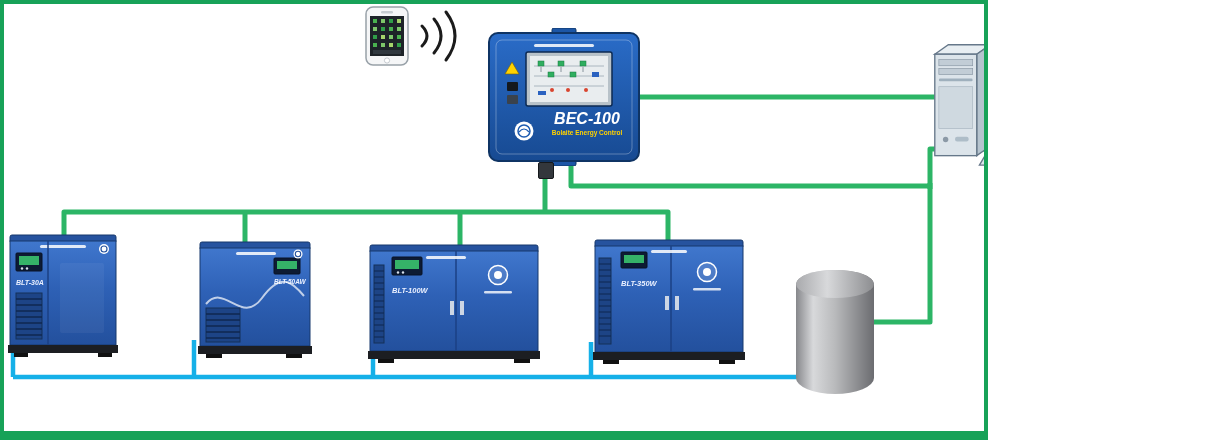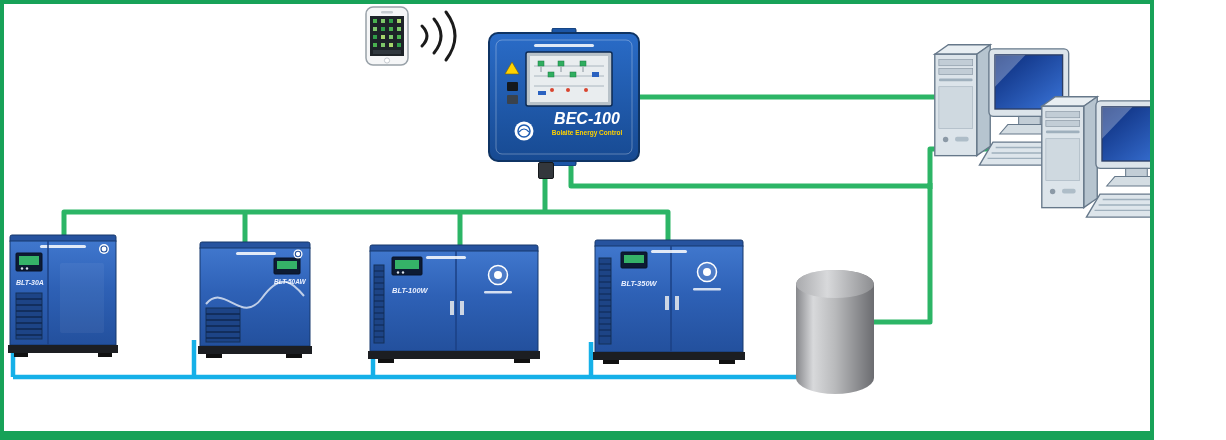--- a/index.html
+++ b/index.html
@@ -1,17 +1,17 @@
 <!DOCTYPE html>
 <html style="--border-green: #17a258; --line-green: #2cb566; --line-cyan: #15b0e8; --compressor-blue: #2e61b6; --panel-blue: #1d5bb0; --tank-gray: #a7a8ab; --screen-blue: #12348c;"><head>
 <meta charset="utf-8">
 <style>
   html,body{margin:0;padding:0;background:#ffffff;}
   .canvas{
-    position:relative;width:1154px;height:440px;background:#ffffff;
+    position:relative;width:988px;height:440px;background:#ffffff;
     overflow:hidden;font-family:"Liberation Sans",sans-serif;
   }
   .frame{
     position:absolute;inset:0;z-index:10;pointer-events:none;
     border:4px solid var(--border-green,#17a258);
     border-bottom-width:9px;box-sizing:border-box;
   }
   .layer{position:absolute;left:0;top:0;z-index:1;}
   .dev{position:absolute;z-index:2;}
   .wire{fill:none;stroke-linejoin:round;}

